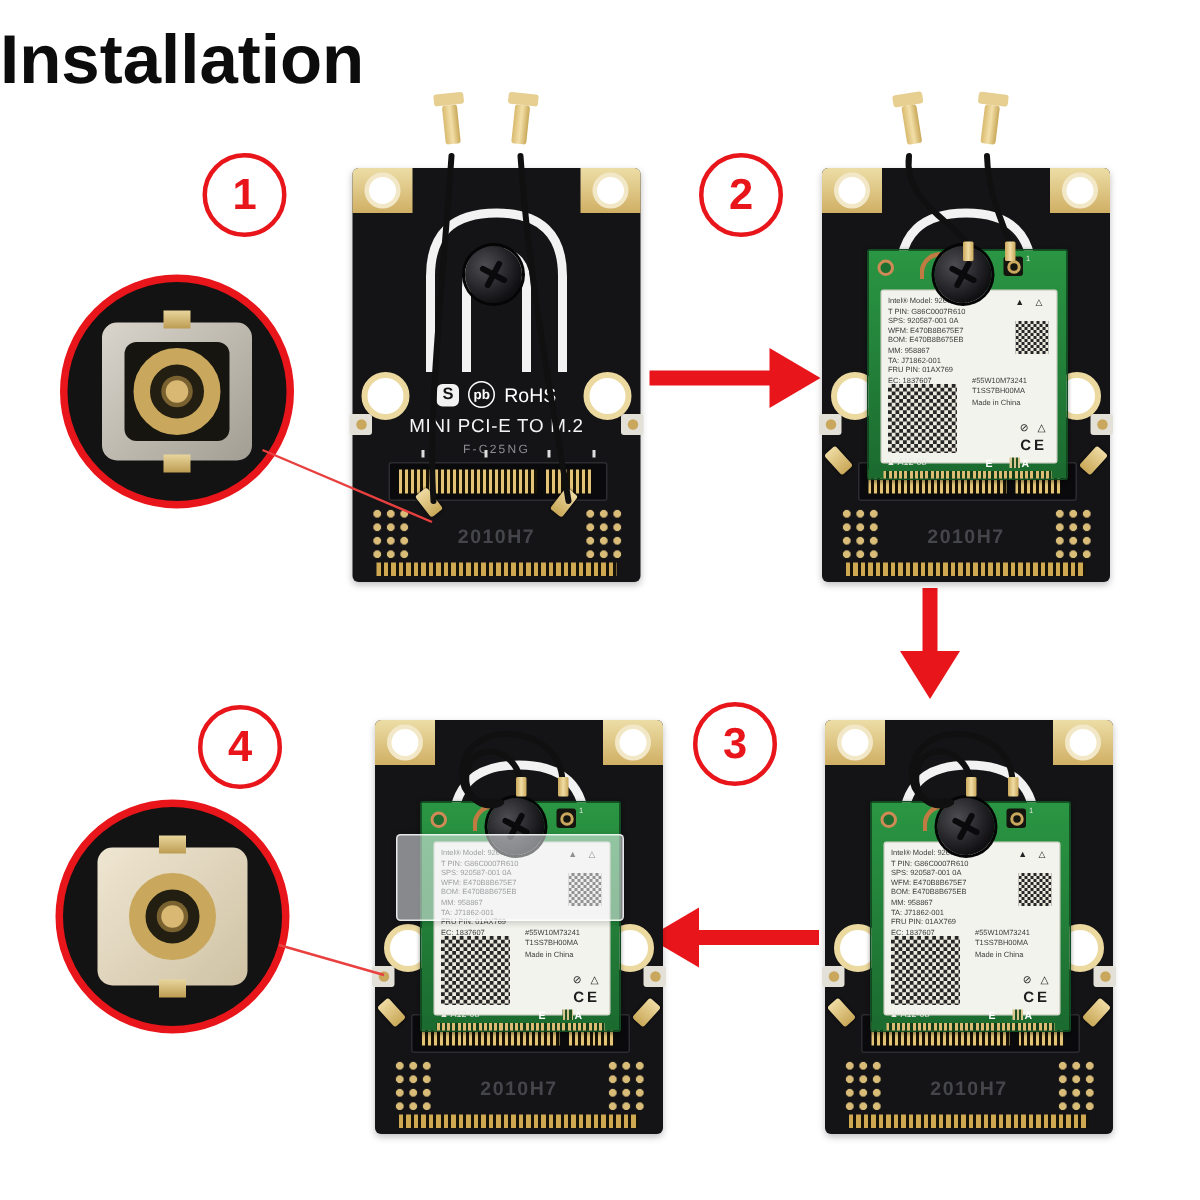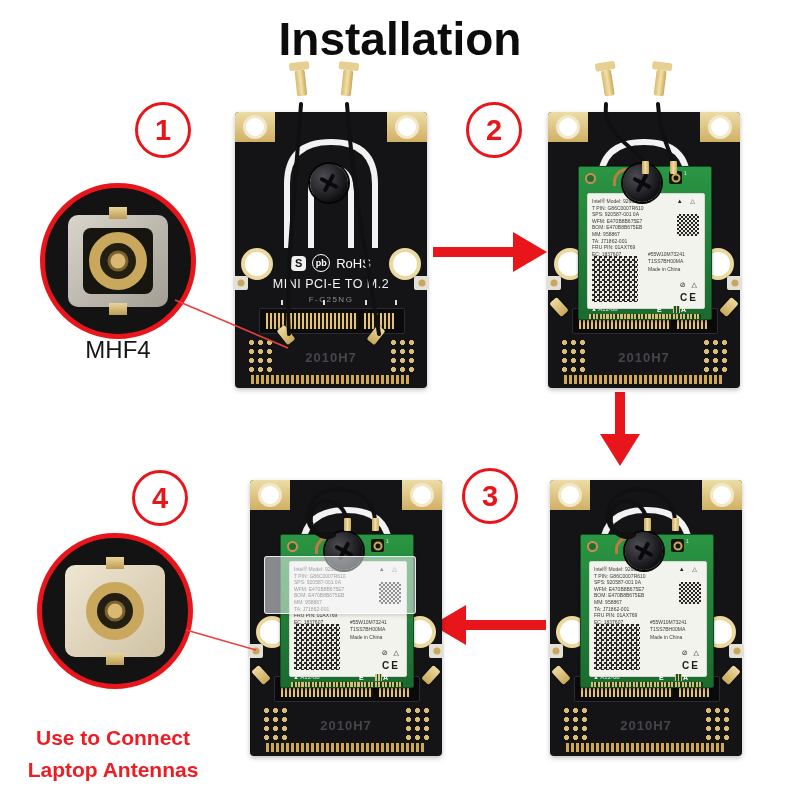--- a/index.html
+++ b/index.html
@@ -1,18 +1,18 @@
 <!DOCTYPE html>
 <html><head>
 <meta charset="utf-8">
 <style>
   html,body{margin:0;padding:0;background:#fff;}
   .canvas{position:relative;width:800px;height:800px;background:#fff;overflow:hidden;
           font-family:"Liberation Sans",sans-serif;}
-  .title{position:absolute;top:12px;left:0;right:0;text-align:center;
+  .title{position:absolute;top:12px;left:0;right:0;text-align:left;
          font-size:46px;font-weight:bold;color:#0c0c0c;}
 
   
   .badge{position:absolute;width:50px;height:50px;border:3.5px solid #e8151b;border-radius:50%;
          color:#e8151b;font-size:29px;font-weight:bold;display:flex;align-items:center;justify-content:center;background:#fff;}
 
   
   .arrow{position:absolute;}
   .arrow i{position:absolute;display:block;}
   .ar-right .shaft{left:0;top:15px;width:82px;height:10px;background:#e8151b;}
@@ -427,33 +427,28 @@
 
   <div class="callout" style="left:40px;top:183px;width:146px;height:146px">
     <div class="con-base base-silver">
       <div class="con-dark"></div>
       <span class="con-tab tab-t"></span>
         <span class="con-tab tab-b"></span>
       <div class="con-ring"></div>
       <div class="con-dot"></div>
     </div>
   </div>
-  <div class="callout-label" style="left:40px;top:336px;width:156px">MHF4</div>
 
   <div class="callout" style="left:37px;top:533px;width:146px;height:146px">
     <div class="con-base base-cream">
       <span class="con-tab tab-t"></span>
         <span class="con-tab tab-b"></span>
       <div class="con-ring"></div>
       <div class="con-dot"></div>
     </div>
   </div>
-  <div class="callout-note" style="left:6px;top:722px;width:214px">
-    <div>Use to Connect</div>
-    <div>Laptop Antennas</div>
-  </div>
 
   <svg class="leads" width="800" height="800" viewBox="0 0 800 800">
     <line x1="175" y1="300" x2="288" y2="348" stroke="#e8403f" stroke-width="1.6"></line>
     <line x1="186" y1="630" x2="256" y2="650" stroke="#e8403f" stroke-width="1.6"></line>
   </svg>
 
 </div>
 
 </body></html>

